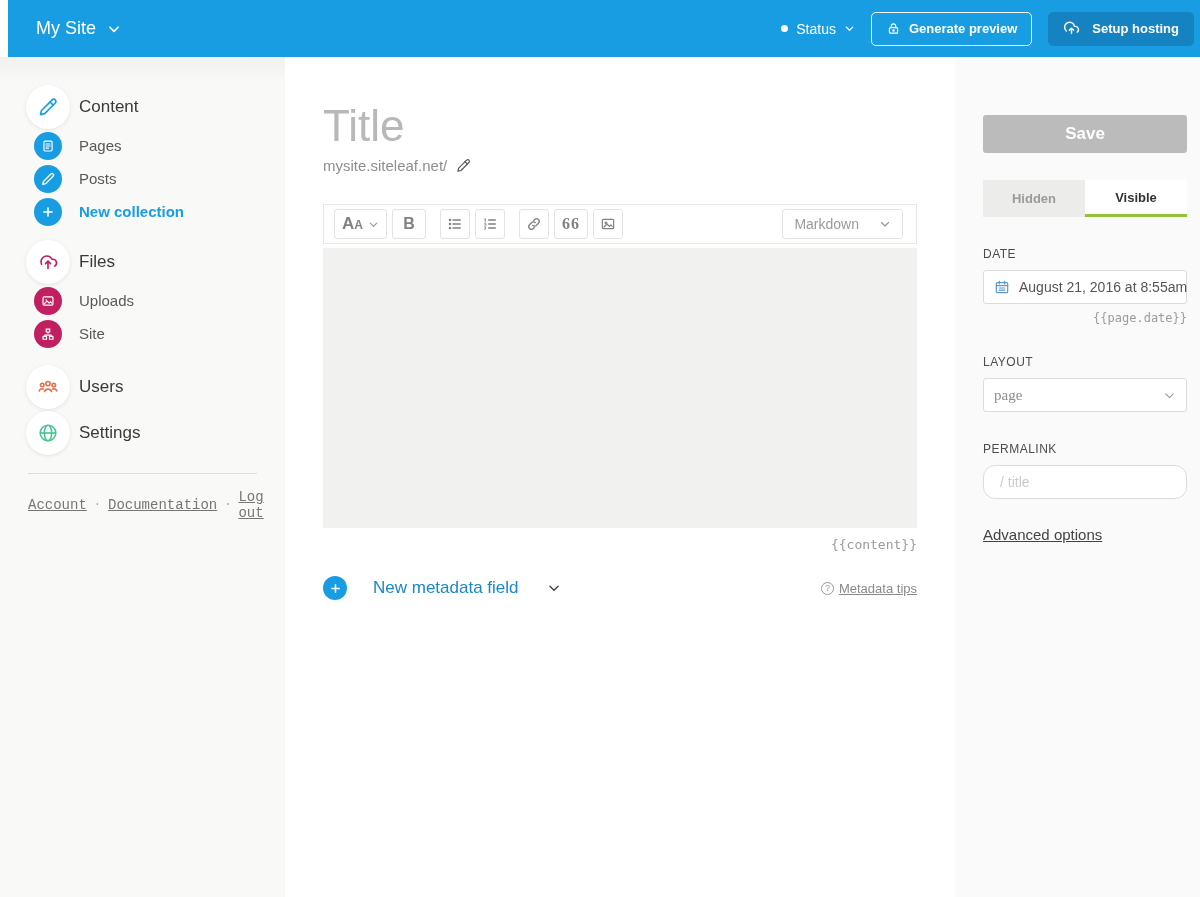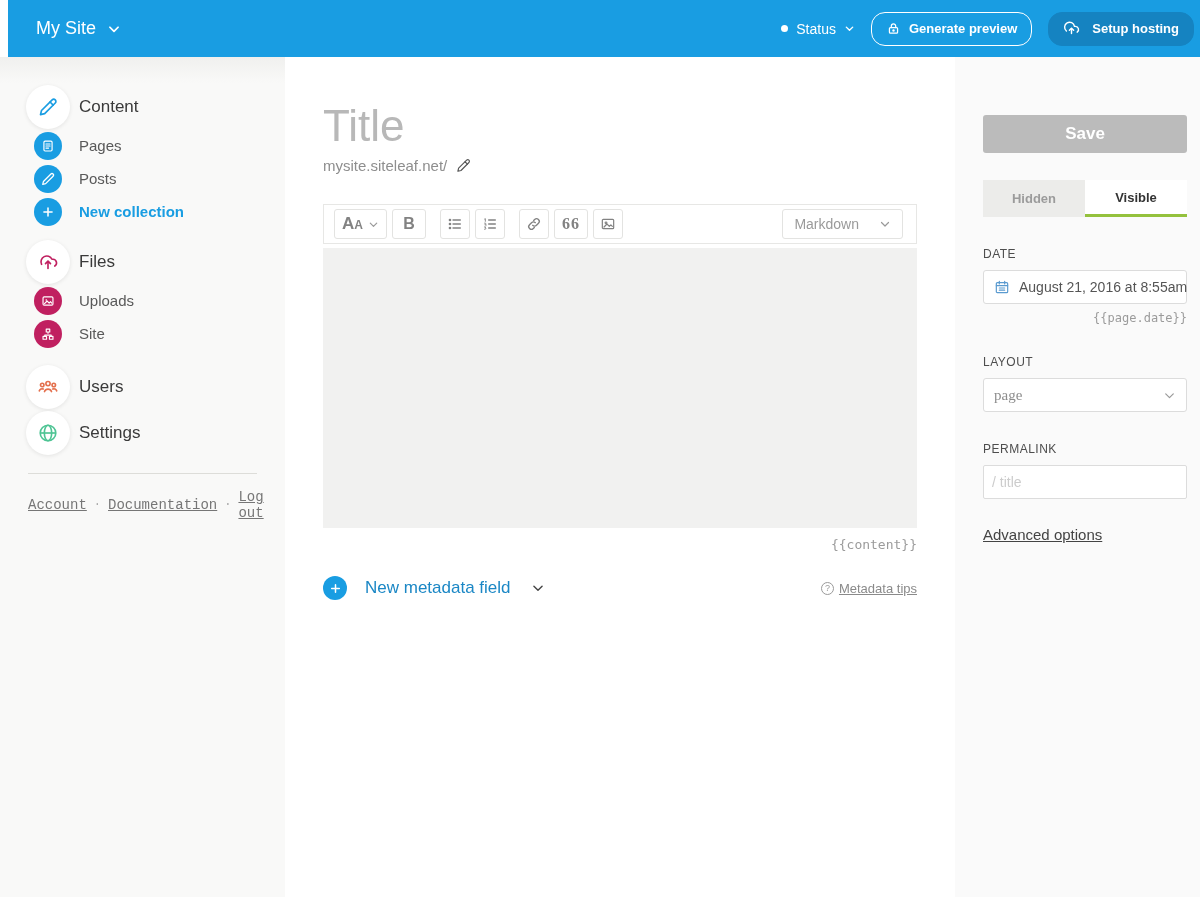--- a/index.html
+++ b/index.html
@@ -8,21 +8,21 @@
   .app { position:relative; width:1200px; height:897px; background:#fff; }
 
   
   .topbar { position:absolute; top:0; left:8px; width:1200px; height:57px; background:#199de2;
             display:flex; align-items:center; z-index:5; }
   .site-switcher { display:flex; align-items:center; gap:11px; margin-left:28px; color:#fff;
                    font-size:18px; cursor:pointer; }
   .topbar-right { margin-left:auto; display:flex; align-items:center; gap:16px; margin-right:14px; }
   .status-group { display:flex; align-items:center; gap:8px; color:#fff; font-size:14px; cursor:pointer; }
   .status-dot { width:7px; height:7px; border-radius:50%; background:#fff; }
-  .tb-btn { display:flex; align-items:center; gap:8px; height:34px; padding:0 14px; border-radius:14px;
+  .tb-btn { display:flex; align-items:center; gap:8px; height:34px; padding:0 14px; border-radius:5px;
             color:#fff; font-size:13px; font-weight:bold; cursor:pointer;justify-content:center; }
   .tb-btn.outline { border:1px solid #fff; background:transparent; }
   .tb-btn.solid { background:#1583c1; border:1px solid #1583c1;gap:12px; }
   .w-chevron { display:inline-flex; }
 
   
   .sidebar { position:absolute; top:57px; left:0; width:285px; height:840px; background:#f9f9f8; }
   .sidebar::before { content:""; position:absolute; top:0; left:0; right:0; height:26px;
                      background:linear-gradient(#f0f0ee, rgba(249,249,248,0)); pointer-events:none; }
   .side-nav { padding-top:28px; }
@@ -63,21 +63,21 @@
   .ed-btn.quote { font-family:"Liberation Serif",serif; font-weight:bold; font-size:16px; letter-spacing:1px; width:34px; }
   .grp { margin-left:14px; }
   .mode-select { margin-left:auto; margin-right:8px; height:30px; border:1px solid #e3e3e1; border-radius:3px;
           display:flex; align-items:center; gap:20px; padding:0 11px; color:#9a9a9a; font-size:14px; cursor:pointer; }
 
   .editor-body { margin-top:4px; height:280px; background:#f1f1f0; cursor:text; }
   .token { font-family:"DejaVu Sans Mono", monospace; font-size:13px; color:#9b9b9b; }
   .content-token { text-align:right; margin-top:9px; }
 
   .metadata-row { display:flex; align-items:center; margin-top:24px; }
-  .new-meta { display:flex; align-items:center; gap:18px; cursor:pointer; }
+  .new-meta { display:flex; align-items:center; gap:26px; cursor:pointer; }
   .plus-circle { width:24px; height:24px; border-radius:50%; background:#199de2; color:#fff;
           display:flex; align-items:center; justify-content:center; }
   .new-meta-label { font-size:17px; color:#1b87c5; }
   .new-meta .dk-chev { color:#444; display:inline-flex; margin-left:2px; }
   .meta-tips { margin-left:auto; display:flex; align-items:center; gap:5px; color:#8a8a8a;
           font-size:13px; cursor:pointer; }
   .meta-tips .tip-label { text-decoration:underline; }
   .q-circle { width:13px; height:13px; border:1px solid #9a9a9a; border-radius:50%; font-size:9px;
           display:flex; align-items:center; justify-content:center; color:#9a9a9a; }
 
@@ -95,21 +95,21 @@
   .fld-label { margin-top:30px; font-size:12px; color:#4d4d4d; letter-spacing:0.5px; }
   .fld-box { margin-top:9px; width:204px; height:34px; background:#fff; border:1px solid #dcdcdc;
            border-radius:3px; display:flex; align-items:center; padding:0 10px; gap:9px; cursor:pointer; }
   .fld-box .fld-value { font-size:14px; color:#555; white-space:nowrap; }
   .cal-icon { color:#5b9bd0; display:inline-flex; }
   .date-token { text-align:right; width:204px; margin-top:7px; font-size:12px; }
   .select-box { justify-content:space-between;font-family:Liberation Serif, serif; }
   .select-box .fld-value { color:#8d8d8d; font-size:15px; }
   .lt-chev { color:#999; display:inline-flex; }
   .perma-input { margin-top:9px; width:204px; height:34px; background:#fff; border:1px solid #dcdcdc;
-           border-radius:2px; padding:0 8px; font-size:14px; color:#555; outline:none;
+           border-radius:12px; padding:0 16px; font-size:14px; color:#555; outline:none;
            font-family:"Liberation Sans",sans-serif; }
   .perma-input::placeholder { color:#ccc; opacity:1; }
   .adv-link { display:inline-block; margin-top:27px; font-size:15px; color:#444;
            text-decoration:underline; cursor:pointer; }
 
   svg { display:block; }
 </style>
 </head>
 <body>
 

